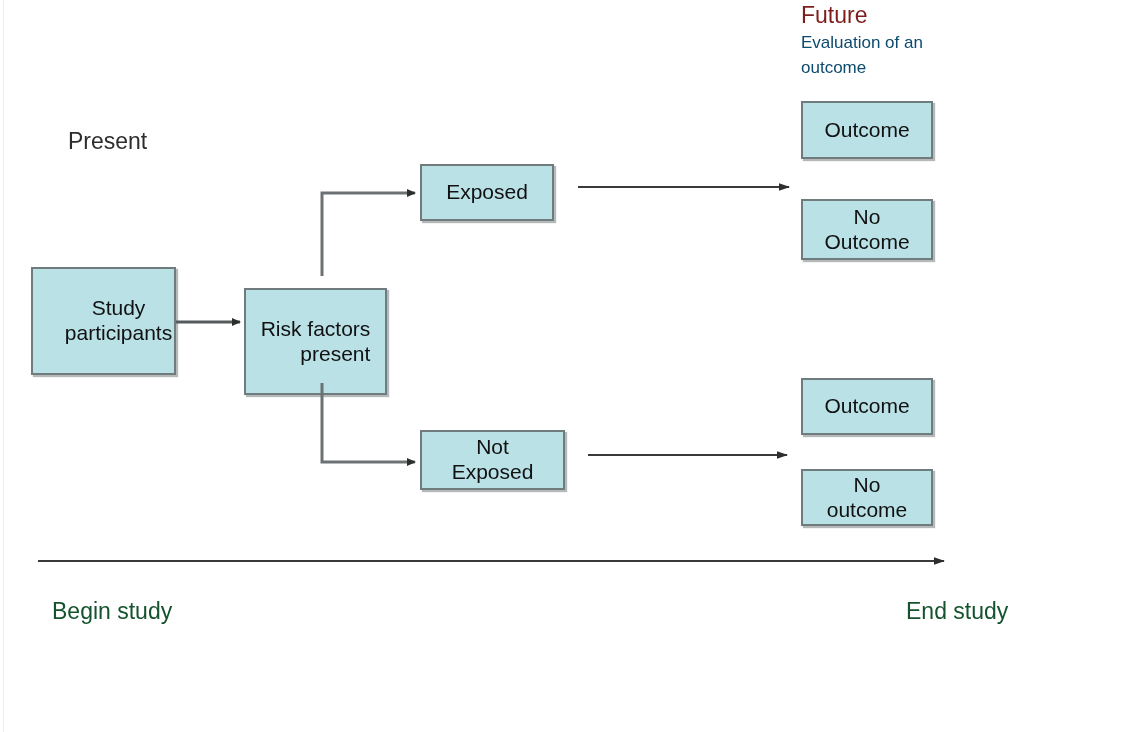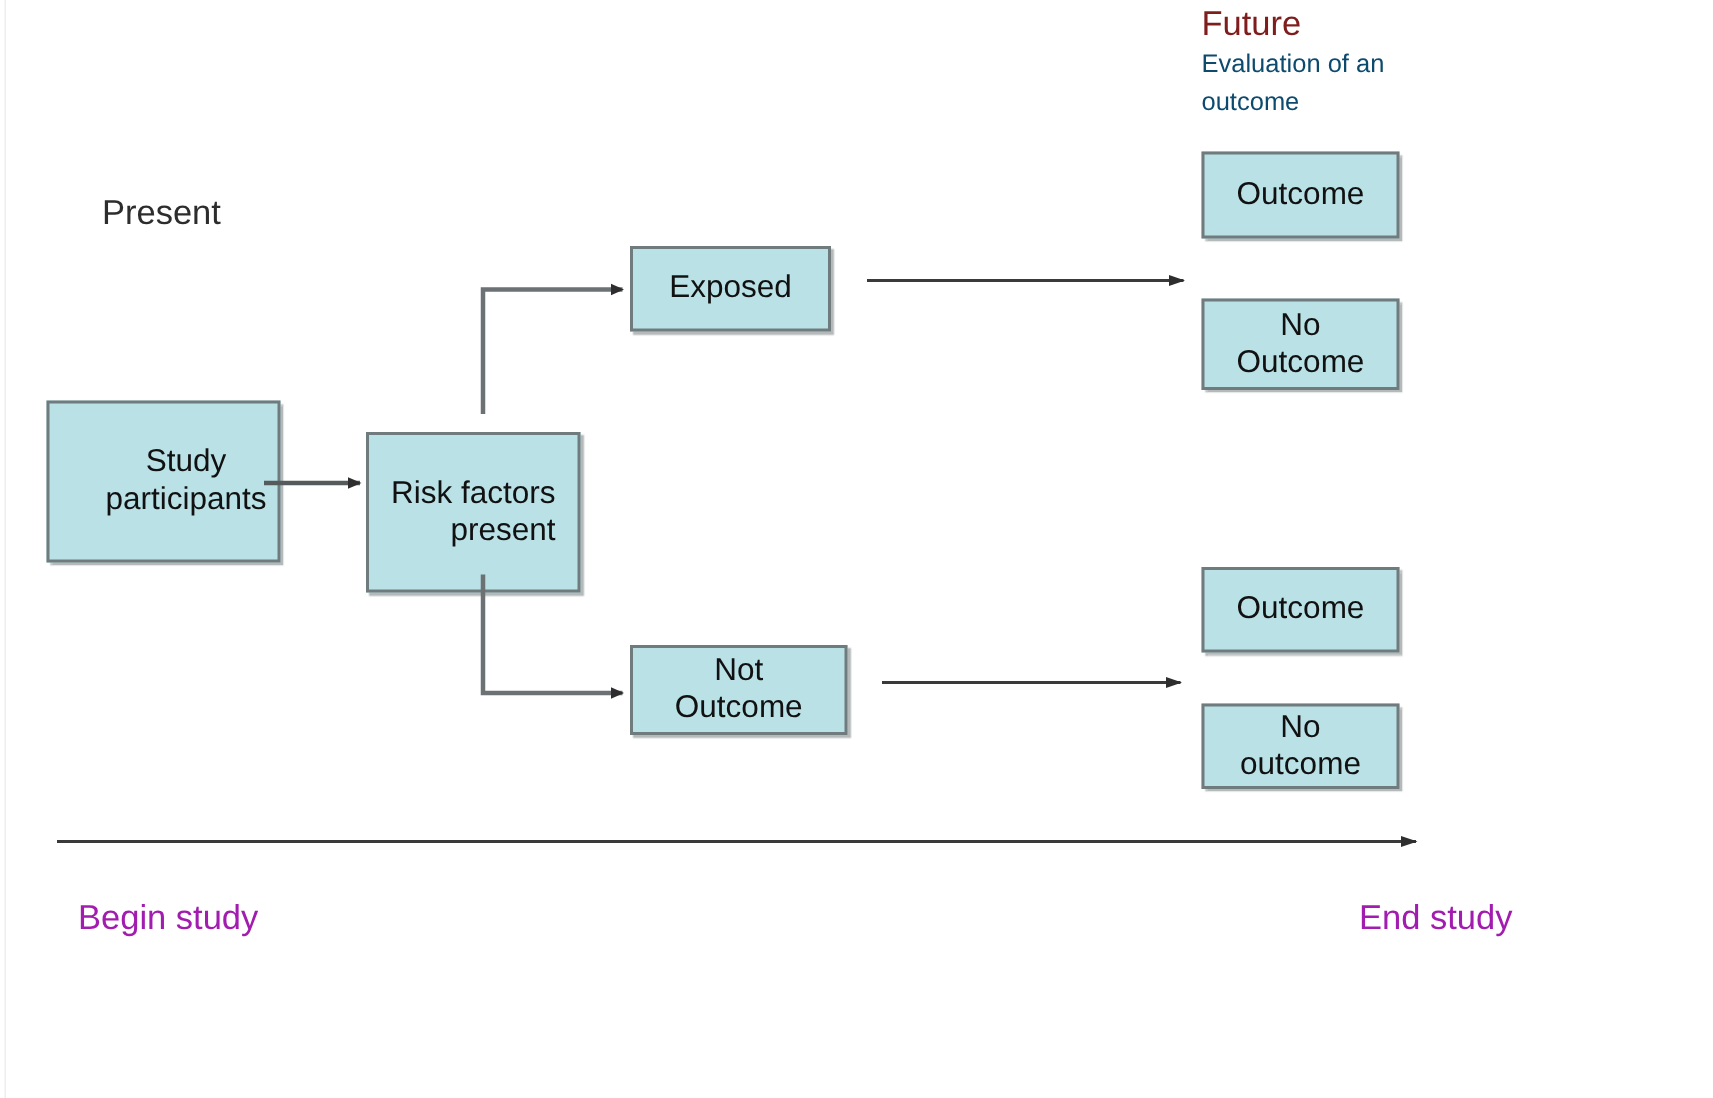--- a/index.html
+++ b/index.html
@@ -45,49 +45,49 @@
   }
 
   .label {
     position: absolute;
     color: #3c3c3c;
     white-space: pre-line;
   }
   .label-present  { font-size: 23px; color: #2d2d2d; }
   .label-future-title { font-size: 23px; color: #7f1d1d; font-weight: 400; }
   .label-future-sub   { font-size: 17px; color: #0c4a6e; line-height: 1.45; }
-  .label-begin, .label-end { font-size: 23px; color: #a21caf; }
+  .label-begin, .label-end { font-size: 23px; color: #14532d; }
 
   .conn { position: absolute; }
   .conn svg { display: block; overflow: visible; }
 </style>
 </head>
 <body>
 
 <div id="canvas">
 
   <div class="left-rule"></div>
 
   <div class="label label-present" style="left:68px; top:128px;">Present</div>
 
   <div class="label label-future-title" style="left:801px; top:2px;">Future</div>
 
   <div class="label label-future-sub" style="left:801px; top:31px;">Evaluation of an
 outcome</div>
 
-  <div class="node" style="left:31px; top:267px; width:156px; height:108px;padding-left:30px;">Study
+  <div class="node" style="left:31px; top:267px; width:145px; height:108px;padding-left:30px;">Study
 participants</div>
 
   <div class="node" style="left:244px; top:288px; width:143px; height:107px;text-align:right;">Risk factors
 present</div>
 
   <div class="node" style="left:420px; top:164px; width:134px; height:57px;">Exposed</div>
 
   <div class="node" style="left:420px; top:430px; width:145px; height:60px;">Not
-Outcome</div>
+Exposed</div>
 
   <div class="node" style="left:801px; top:101px; width:132px; height:58px;">Outcome</div>
 
   <div class="node" style="left:801px; top:199px; width:132px; height:61px;">No
 Outcome</div>
 
   <div class="node" style="left:801px; top:378px; width:132px; height:57px;">Outcome</div>
 
   <div class="node" style="left:801px; top:469px; width:132px; height:57px;">No
 outcome</div>

